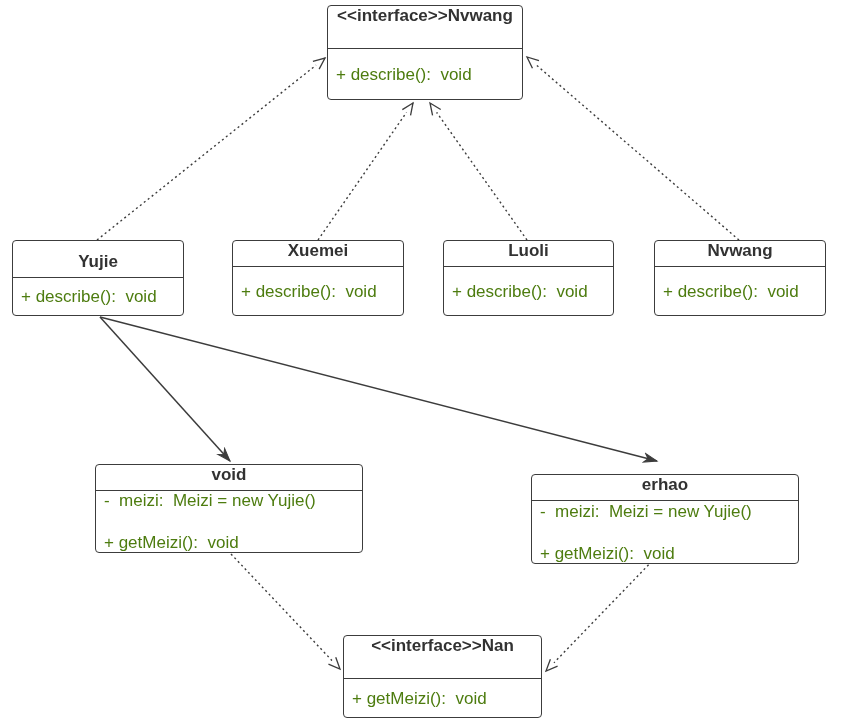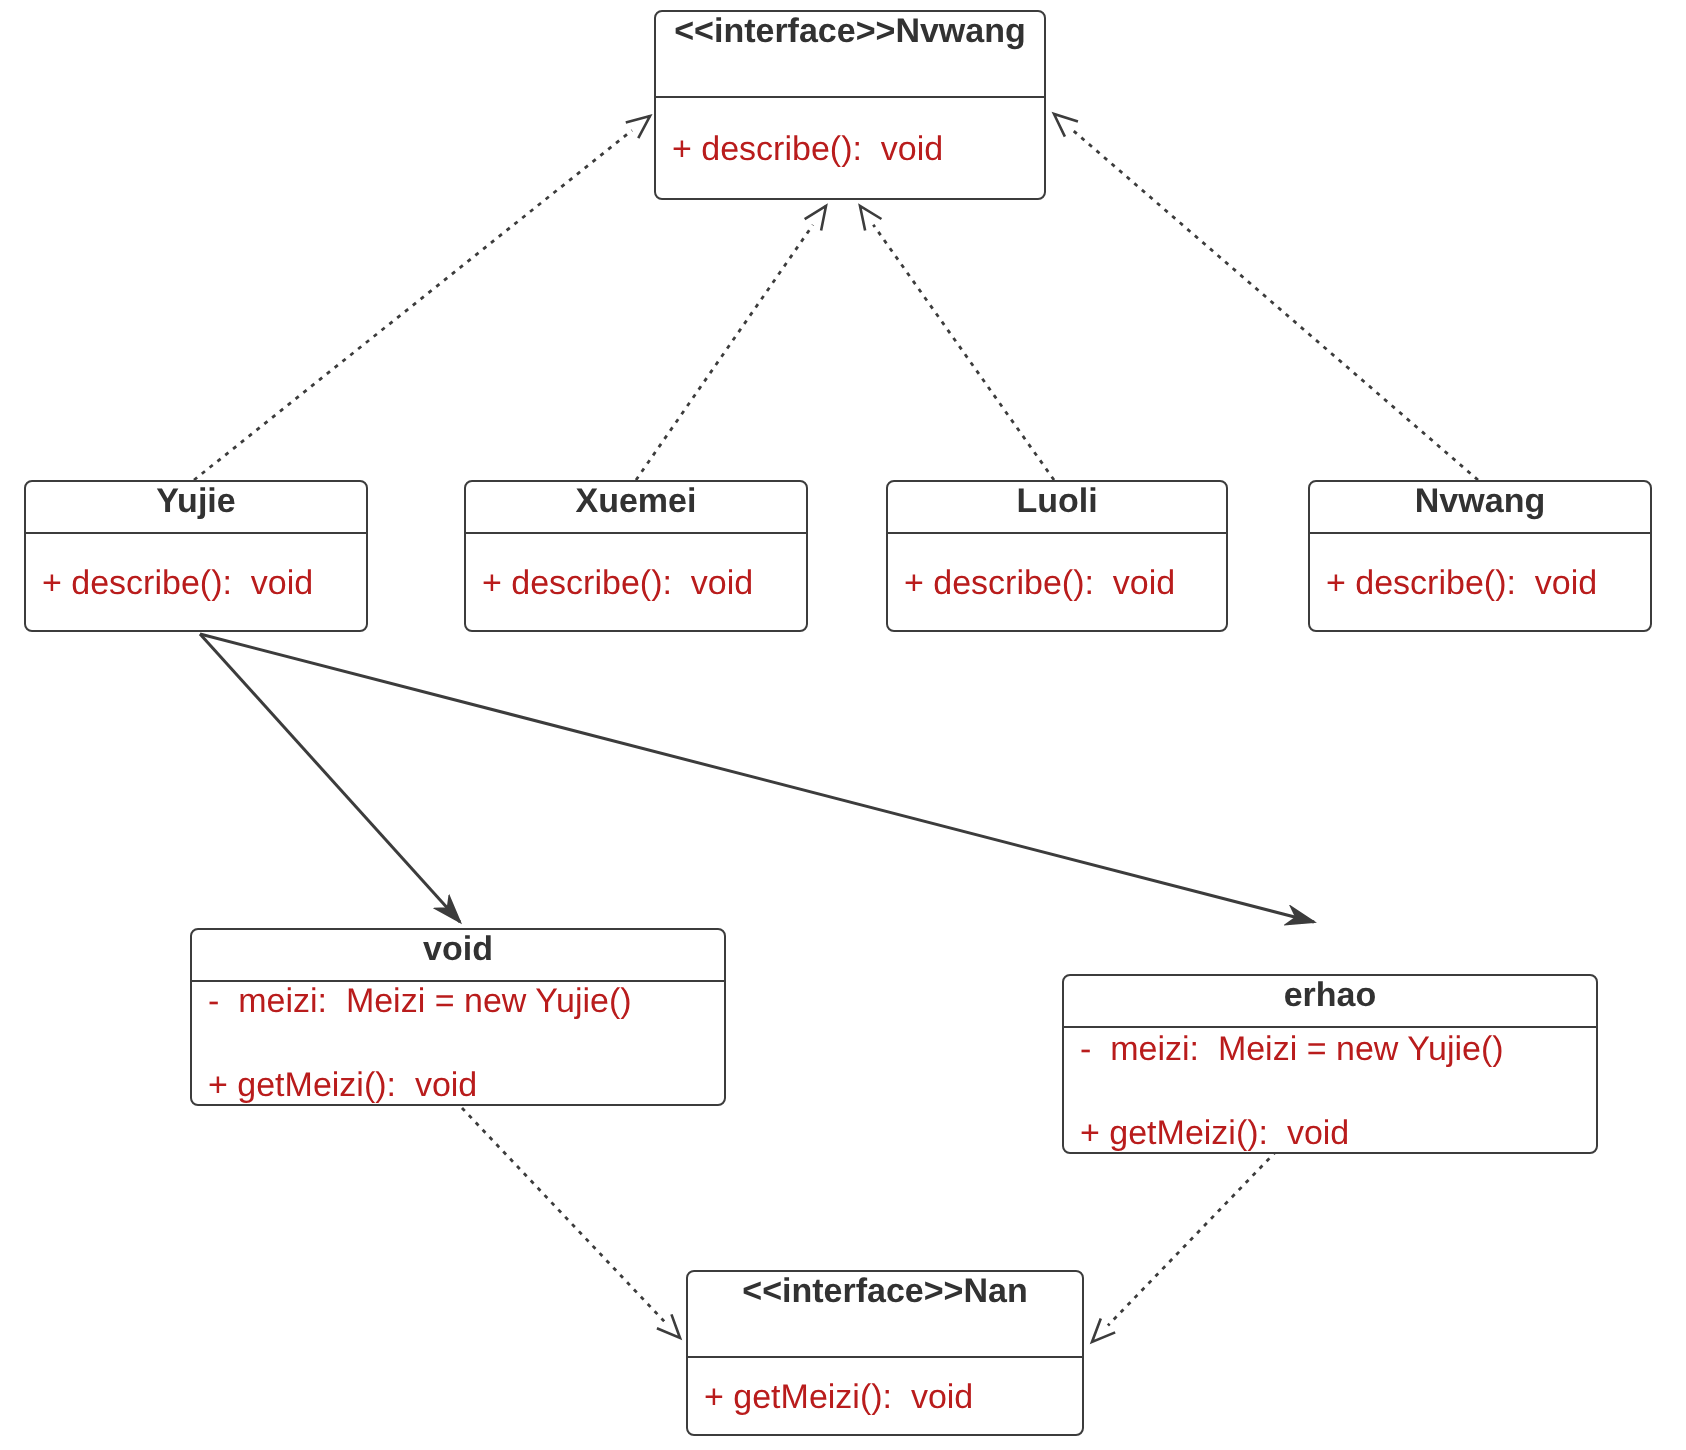--- a/index.html
+++ b/index.html
@@ -60,21 +60,21 @@
     flex-direction: column;
     justify-content: center;
     padding: 0 8px;
     overflow: hidden;
   }
   .member {
     font-size: 17px;
     line-height: 21px;
     min-height: 21px;
     white-space: pre;
-    color: #b91c1c;
+    color: #4d7c0f;
   }
 </style>
 </head>
 <body>
 
 <div id="canvas">
   <svg id="edges" xmlns="http://www.w3.org/2000/svg">
     <defs>
       <marker id="m-open" markerUnits="userSpaceOnUse" markerWidth="15" markerHeight="13" viewBox="0 0 15 13" refX="13" refY="6.5" orient="auto">
         <path d="M1.5,1.5 L13,6.5 L1.5,11.5" fill="#ffffff" stroke="#3c3c3c" stroke-width="1.3"></path>
@@ -96,21 +96,21 @@
       <div class="uml-box" style="left: 327px; top: 5px; width: 196px; height: 95px;">
         <div class="uml-head" style="height: 43px;">
           <div class="stereo">&lt;&lt;interface&gt;&gt;</div>
           <div class="cname">Nvwang</div>
         </div>
         <div class="uml-body">
           <div class="member">+ describe():  void</div>
         </div>
       </div>
       <div class="uml-box" style="left: 12px; top: 240px; width: 172px; height: 76px;">
-        <div class="uml-head" style="height: 26px;">
+        <div class="uml-head" style="height: 26px; margin-top: 11px;">
           <div class="cname">Yujie</div>
         </div>
         <div class="uml-body">
           <div class="member">+ describe():  void</div>
         </div>
       </div>
       <div class="uml-box" style="left: 232px; top: 240px; width: 172px; height: 76px;">
         <div class="uml-head" style="height: 26px;">
           <div class="cname">Xuemei</div>
         </div>
@@ -137,21 +137,21 @@
       <div class="uml-box" style="left: 95px; top: 464px; width: 268px; height: 89px;">
         <div class="uml-head" style="height: 26px;">
           <div class="cname">void</div>
         </div>
         <div class="uml-body">
           <div class="member">-  meizi:  Meizi = new Yujie()</div>
           <div class="member"></div>
           <div class="member">+ getMeizi():  void</div>
         </div>
       </div>
-      <div class="uml-box" style="left: 531px; top: 487px; width: 268px; height: 90px;">
+      <div class="uml-box" style="left: 531px; top: 474px; width: 268px; height: 90px;">
         <div class="uml-head" style="height: 26px;">
           <div class="cname">erhao</div>
         </div>
         <div class="uml-body">
           <div class="member">-  meizi:  Meizi = new Yujie()</div>
           <div class="member"></div>
           <div class="member">+ getMeizi():  void</div>
         </div>
       </div>
       <div class="uml-box" style="left: 343px; top: 635px; width: 199px; height: 83px;">

